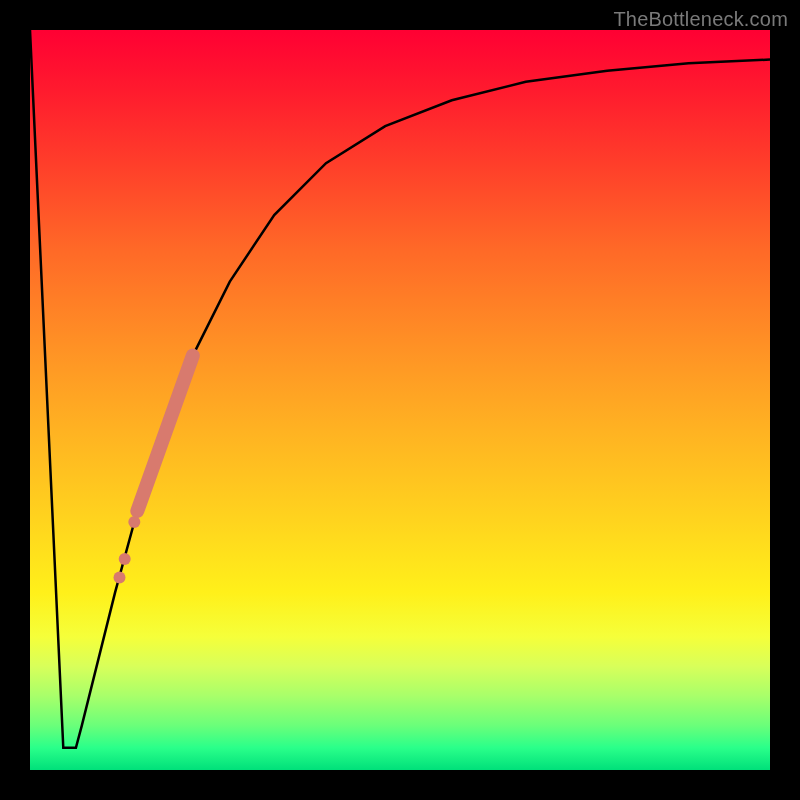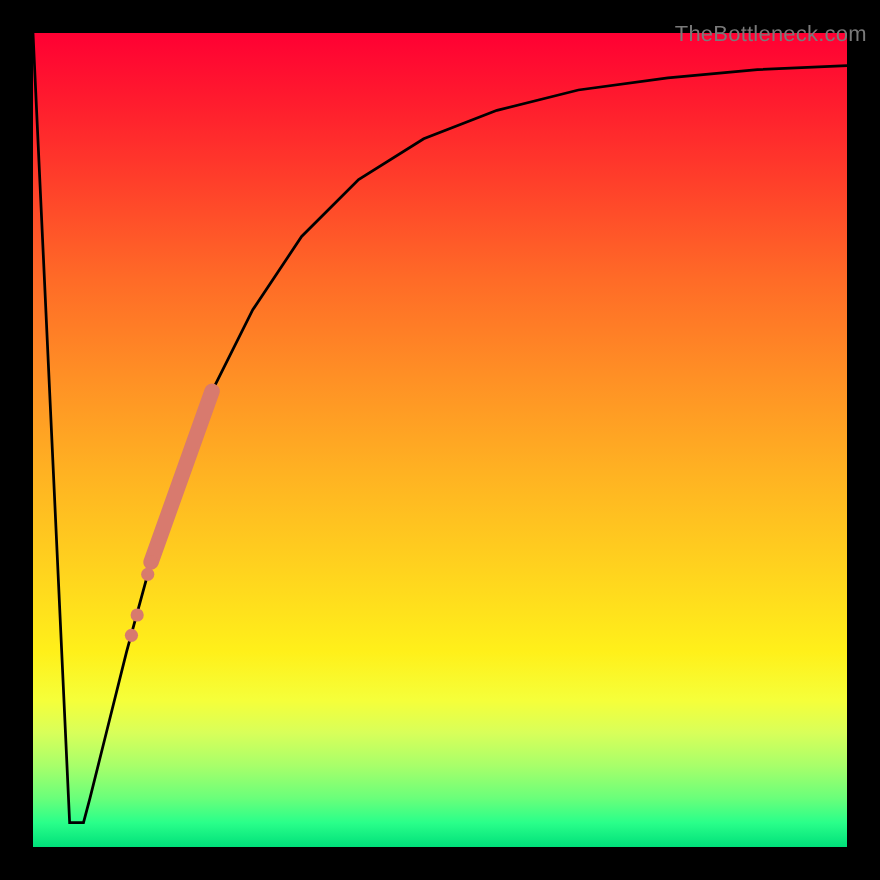--- a/index.html
+++ b/index.html
@@ -45,21 +45,21 @@
   .svg-layer {
     position: absolute;
     left: 0;
     top: 0;
     width: 740px;
     height: 740px;
     overflow: visible;
   }
   .watermark {
     position: absolute;
-    top: 20px;
+    top: 8px;
     right: 12px;
     color: #7a7a7a;
     font-size: 20px;
     letter-spacing: 0.2px;
     user-select: none;
   }
 </style>
 </head>
 <body>
 

